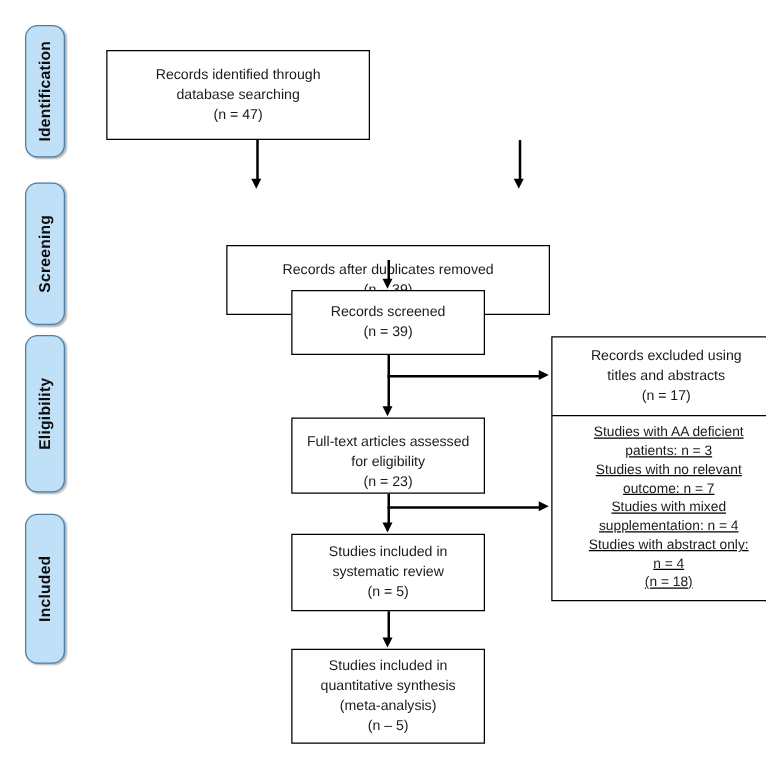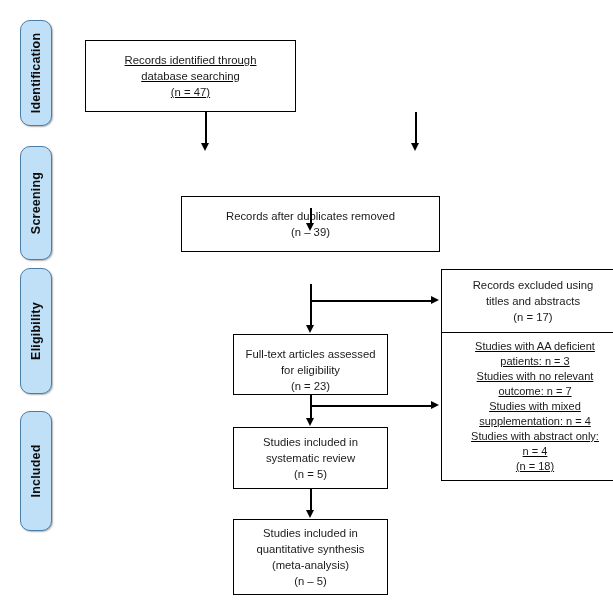--- a/index.html
+++ b/index.html
@@ -103,32 +103,36 @@
   </div>
 
   <div class="stage-pill" style="left:20px; top:268px; width:32px; height:126px;">
     <span class="stage-label">Eligibility</span>
   </div>
 
   <div class="stage-pill" style="left:20px; top:411px; width:32px; height:120px;">
     <span class="stage-label">Included</span>
   </div>
 
-  <div class="flow-box" style="left:85px; top:40px; width:211px; height:72px;text-decoration:underline;">
+  <div class="flow-box" style="left:85px; top:40px; width:211px; height:72px;">
     <span class="box-text">Records identified through
 database searching
 (n = 47)</span>
   </div>
 
 
   <div class="flow-box" style="left:181px; top:152px; width:259px; height:56px;margin-top:44px;">
     <span class="box-text">Records after duplicates removed
 (n – 39)</span>
   </div>
 
+  <div class="flow-box" style="left:233px; top:232px; width:155px; height:52px;">
+    <span class="box-text">Records screened
+(n = 39)</span>
+  </div>
 
   <div class="flow-box" style="left:441px; top:269px; width:184px; height:64px;">
     <span class="box-text">Records excluded using
 titles and abstracts
 (n = 17)</span>
   </div>
 
   <div class="flow-box" style="left:233px; top:334px; width:155px; height:61px;align-items:flex-end;">
     <span class="box-text">Full-text articles assessed
 for eligibility

